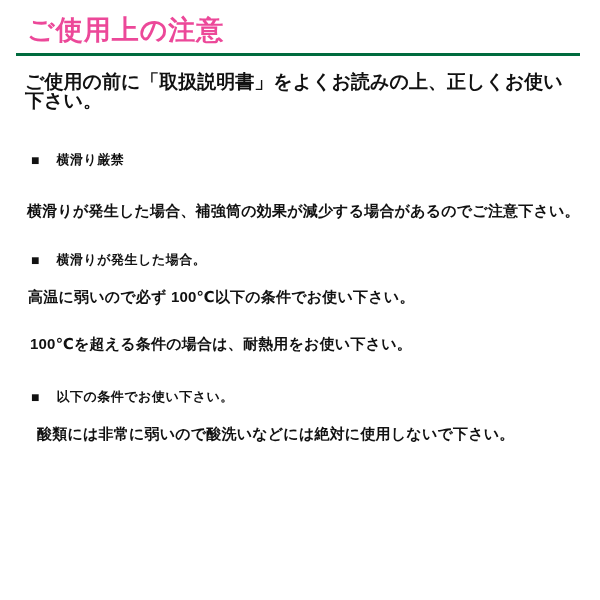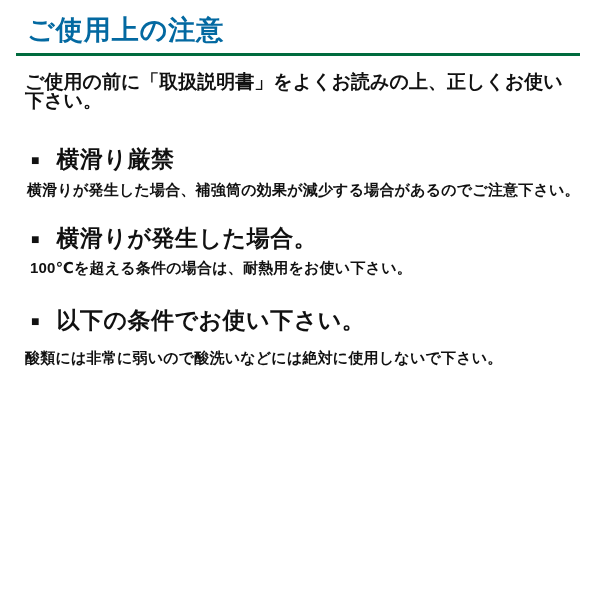--- a/index.html
+++ b/index.html
@@ -22,21 +22,21 @@
     box-sizing: border-box;
     padding: 14px 20px 0 25px;
   }
   .page-title {
     margin: 0;
     padding-left: 2px;
     font-size: 27px;
     line-height: 32px;
     font-weight: bold;
     letter-spacing: 1px;
-    color: #0369a1;
+    color: #ec4899;
   }
   .title-underline {
     border: none;
     height: 3px;
     background: #006B3E; 
     margin: 7px 0 0 -9px;
     width: 564px;
   }
   .intro-line {
     margin: 16px 0 0 0;
@@ -52,40 +52,40 @@
   }
   .bullet {
     font-size: 14px;
     line-height: 18px;
     margin-right: 17px;
     font-weight: bold;
     flex: 0 0 auto;
   }
   .section-heading {
     margin: 0;
-    font-size: 23px;
+    font-size: 13px;
     line-height: 19px;
     font-weight: bold;
     letter-spacing: 0.5px;
   }
   .body-line {
     margin: 0;
     font-size: 15px;
     line-height: 18px;
     font-weight: bold;
     letter-spacing: 0.2px;
   }
   
   .sec-1 .heading-row { margin-top: 40px; }
-  .sec-1 .body-line   { margin-top: 12px; margin-left: 2px; }
+  .sec-1 .body-line   { margin-top: 33px; margin-left: 2px; }
   .sec-2 .heading-row { margin-top: 30px; }
   .sec-2 .line-0      { margin-top: 19px; margin-left: 3px; }
-  .sec-2 .line-1      { margin-top: 11px; margin-left: 5px; }
+  .sec-2 .line-1      { margin-top: 29px; margin-left: 5px; }
   .sec-3 .heading-row { margin-top: 34px; }
-  .sec-3 .body-line   { margin-top: 19px; margin-left: 0px; }
+  .sec-3 .body-line   { margin-top: 19px; margin-left: 12px; }
 </style>
 </head>
 <body>
 
 <div class="page">
 
   <h1 class="page-title">ご使用上の注意</h1>
 
   <hr class="title-underline">
 
@@ -97,20 +97,21 @@
       <h2 class="section-heading">横滑り厳禁</h2>
     </div>
     <p class="body-line">横滑りが発生した場合、補強筒の効果が減少する場合があるのでご注意下さい。</p>
   </section>
 
   <section class="notice-section sec-2">
     <div class="heading-row">
       <span class="bullet">■</span>
       <h2 class="section-heading">横滑りが発生した場合。</h2>
     </div>
+    <p class="body-line line-0">高温に弱いので必ず 100℃以下の条件でお使い下さい。</p>
     <p class="body-line line-1">100℃を超える条件の場合は、耐熱用をお使い下さい。</p>
   </section>
 
   <section class="notice-section sec-3">
     <div class="heading-row">
       <span class="bullet">■</span>
       <h2 class="section-heading">以下の条件でお使い下さい。</h2>
     </div>
     <p class="body-line">酸類には非常に弱いので酸洗いなどには絶対に使用しないで下さい。</p>
   </section>

